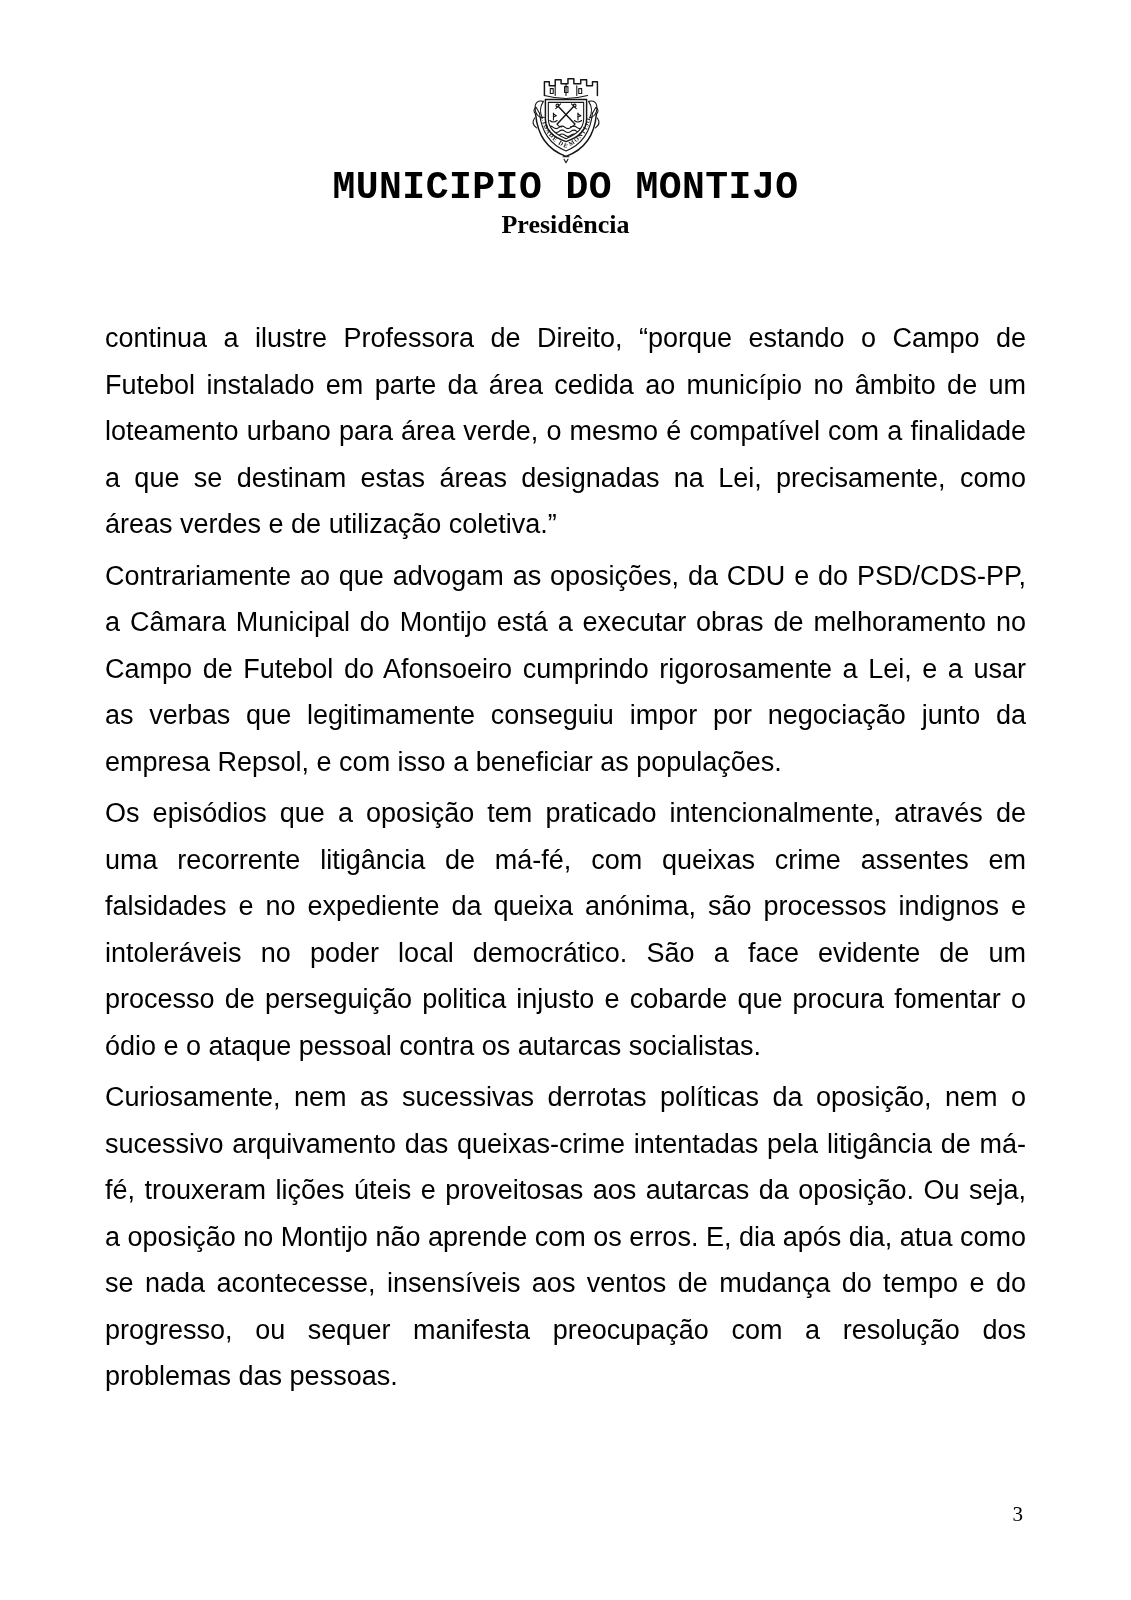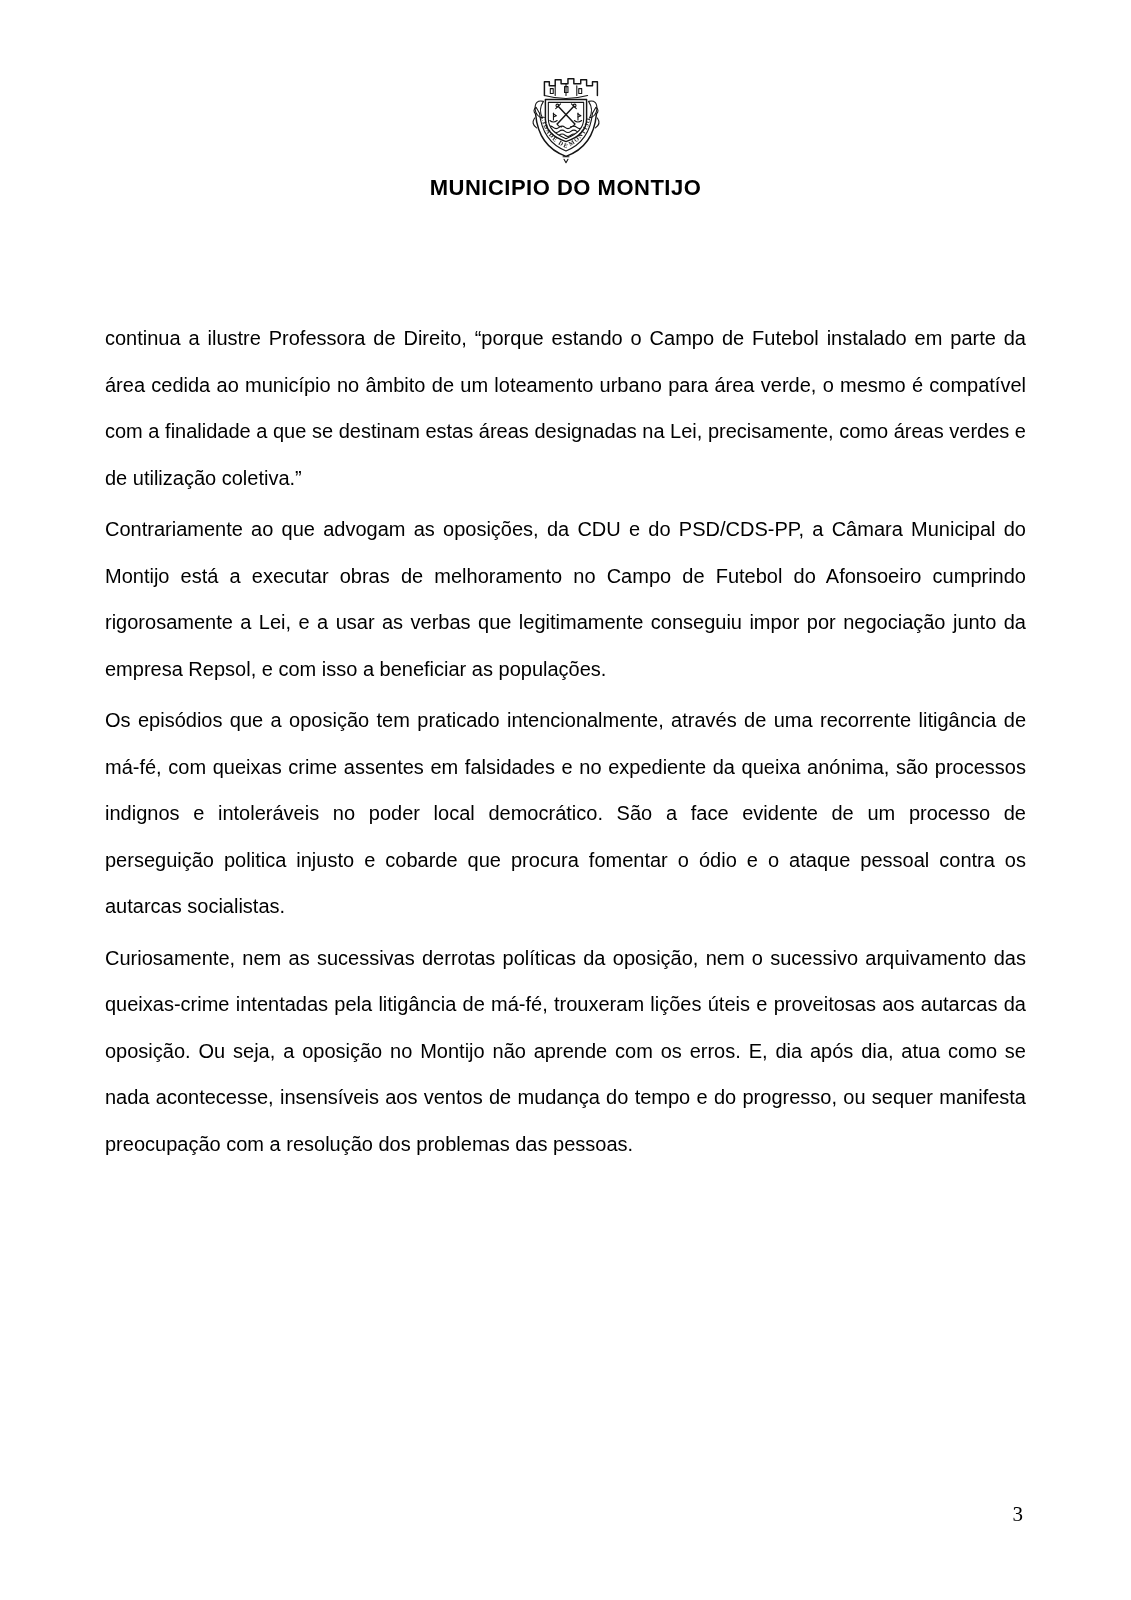--- a/index.html
+++ b/index.html
@@ -23,23 +23,23 @@
     width: 100%;
     text-align: center;
   }
   .crest {
     display: block;
     margin: 69px auto 0 auto;
     width: 108px;
     height: 104px;
   }
   .org-line1, .org-line2 {
-    font-family: Liberation Sans, sans-serif;
+    font-family: Liberation Mono, monospace;
     font-weight: bold;
-    font-size: 22px;
+    font-size: 38px;
     line-height: 40px;
     letter-spacing: 0.5px;
     color: #000000;
   }
   .org-line1 { margin-top: -5px; }
   .org-line3 {
     font-family: "Liberation Serif", serif;
     font-weight: bold;
     font-size: 26px;
     line-height: 34px;
@@ -47,21 +47,21 @@
   }
   .doc-body {
     position: absolute;
     top: 315px;
     left: 105px;
     width: 921px;
   }
   .body-paragraph {
     margin: 0 0 5px 0;
     font-family: "Liberation Sans", sans-serif;
-    font-size: 20px;
+    font-size: 27px;
     line-height: 46.5px;
     text-align: justify;
     color: #000000;
   }
   .page-number {
     position: absolute;
     top: 1500px;
     right: 108px;
     font-family: "Liberation Serif", serif;
     font-size: 21px;
@@ -150,20 +150,21 @@
         <path class="crest-thin" d="M24 46 q-3.5 -4 0.5 -7 l3.5 6 M86 46 q3.5 -4 -0.5 -7 l-3.5 6"></path>
         <path id="crestBannerPath" fill="none" d="M29 46 Q32.5 71.5 55 80.5 Q77.5 71.5 81 46"></path>
         <text class="crest-banner-text">
           <textPath href="#crestBannerPath" startOffset="3%">CIDADE DE MONTIJO</textPath>
         </text>
         <path class="crest-thin" d="M52 89.5 h6 M53 92 l2 3.5 2 -3.5"></path>
       </g>
     </svg>
 
     <div class="org-line1">MUNICIPIO DO MONTIJO</div>
+    <div class="org-line3">Presidência</div>
   </header>
 
   <main class="doc-body">
 
   <p class="body-paragraph">continua a ilustre Professora de Direito, “porque estando o Campo de Futebol instalado em parte da área cedida ao município no âmbito de um loteamento urbano para área verde, o mesmo é compatível com a finalidade a que se destinam estas áreas designadas na Lei, precisamente, como áreas verdes e de utilização coletiva.”</p>
       <p class="body-paragraph">Contrariamente ao que advogam as oposições, da CDU e do PSD/CDS-PP, a Câmara Municipal do Montijo está a executar obras de melhoramento no Campo de Futebol do Afonsoeiro cumprindo rigorosamente a Lei, e a usar as verbas que legitimamente conseguiu impor por negociação junto da empresa Repsol, e com isso a beneficiar as populações.</p>
       <p class="body-paragraph">Os episódios que a oposição tem praticado intencionalmente, através de uma recorrente litigância de má-fé, com queixas crime assentes em falsidades e no expediente da queixa anónima, são processos indignos e intoleráveis no poder local democrático. São a face evidente de um processo de perseguição politica injusto e cobarde que procura fomentar o ódio e o ataque pessoal contra os autarcas socialistas.</p>
       <p class="body-paragraph">Curiosamente, nem as sucessivas derrotas políticas da oposição, nem o sucessivo arquivamento das queixas-crime intentadas pela litigância de má-fé, trouxeram lições úteis e proveitosas aos autarcas da oposição. Ou seja, a oposição no Montijo não aprende com os erros. E, dia após dia, atua como se nada acontecesse, insensíveis aos ventos de mudança do tempo e do progresso, ou sequer manifesta preocupação com a resolução dos problemas das pessoas.</p>
     </main>
 

